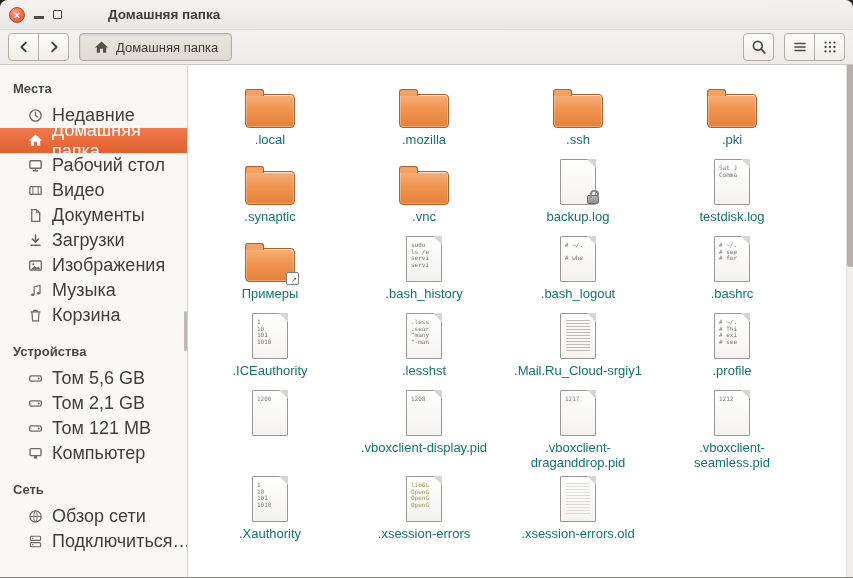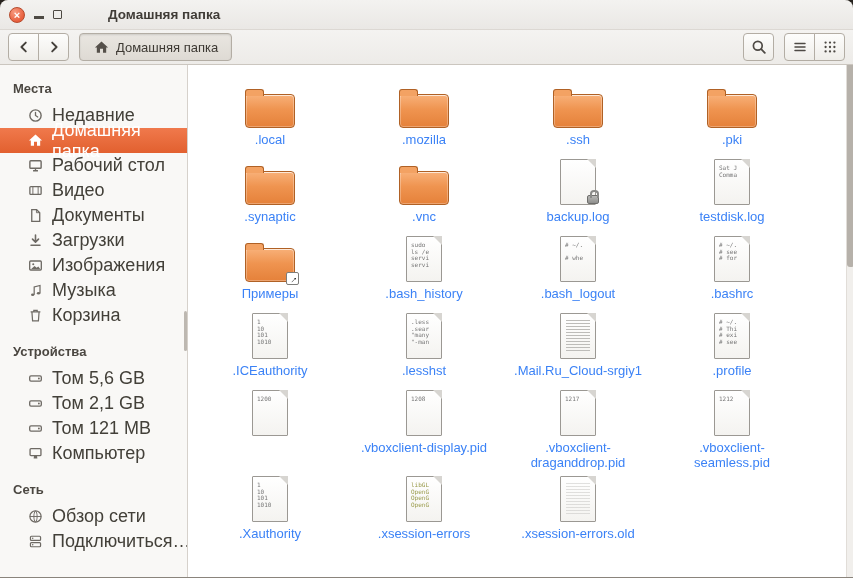--- a/index.html
+++ b/index.html
@@ -41,21 +41,21 @@
   .side-item.selected{background:linear-gradient(#f0794c,#e2602f);color:#fff;}
   .side-item.selected .side-icon{color:#fff;}
   .side-scroll{position:absolute;right:0;top:246px;width:3px;height:40px;background:#bdb8b1;border-radius:2px;}
   
   .main{position:relative;flex:1;background:#fff;overflow:hidden;}
   .clip-frag{position:absolute;top:0;height:6px;width:154px;overflow:hidden;text-align:center;}
   .clip-frag span{display:inline-block;font-size:13px;line-height:13px;color:#4c4c4c;margin-top:-9px;}
   .file-grid{display:grid;grid-template-columns:repeat(4,154px);padding:13px 0 0 5px;row-gap:2px;}
   .cell{display:flex;flex-direction:column;align-items:center;min-height:75px;}
   .icon-box{height:50px;display:flex;align-items:flex-end;justify-content:center;margin-bottom:4px;}
-  .f-label{font-size:13px;line-height:15px;color:#3b82f6;text-align:center;max-width:128px;overflow-wrap:break-word;}
+  .f-label{font-size:13px;line-height:15px;color:#0f766e;text-align:center;max-width:128px;overflow-wrap:break-word;}
   
   .folder{position:relative;width:50px;height:34px;background:linear-gradient(180deg,#f8b078 0%,#ef9450 45%,#e5813a 100%);
           border:1px solid #b06125;border-radius:2px 4px 4px 4px;
           box-shadow:inset 0 1px 0 rgba(255,255,255,.6),inset 0 0 0 1px rgba(255,255,255,.28);}
   .folder::before{content:"";position:absolute;top:-6px;left:-1px;width:17px;height:6px;background:#f3a263;
                   border:1px solid #b06125;border-bottom:none;border-radius:3px 3px 0 0;}
   
   .file{position:relative;width:36px;height:46px;background:linear-gradient(#ffffff,#f4f3f0);
         border:1px solid #9b9893;border-radius:1px;}
   .file::after{content:"";position:absolute;top:-1px;right:-1px;width:0;height:0;

